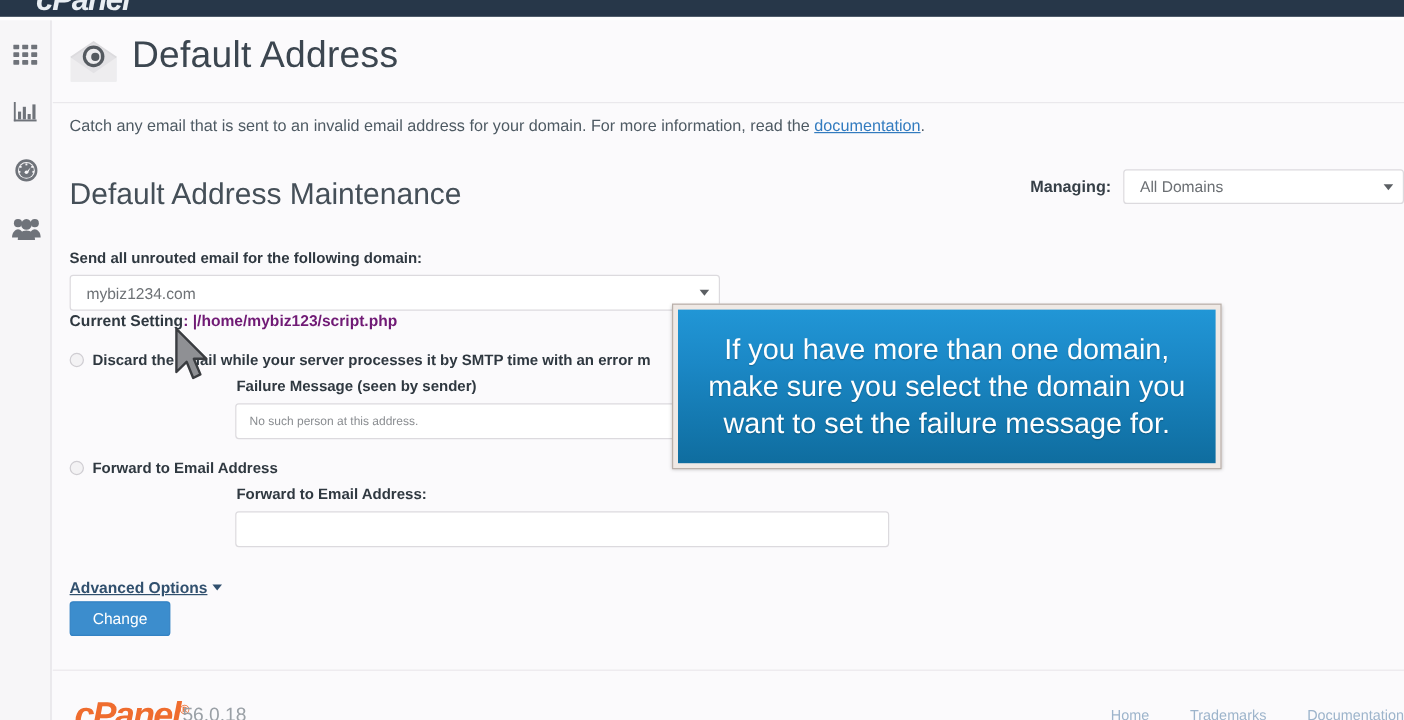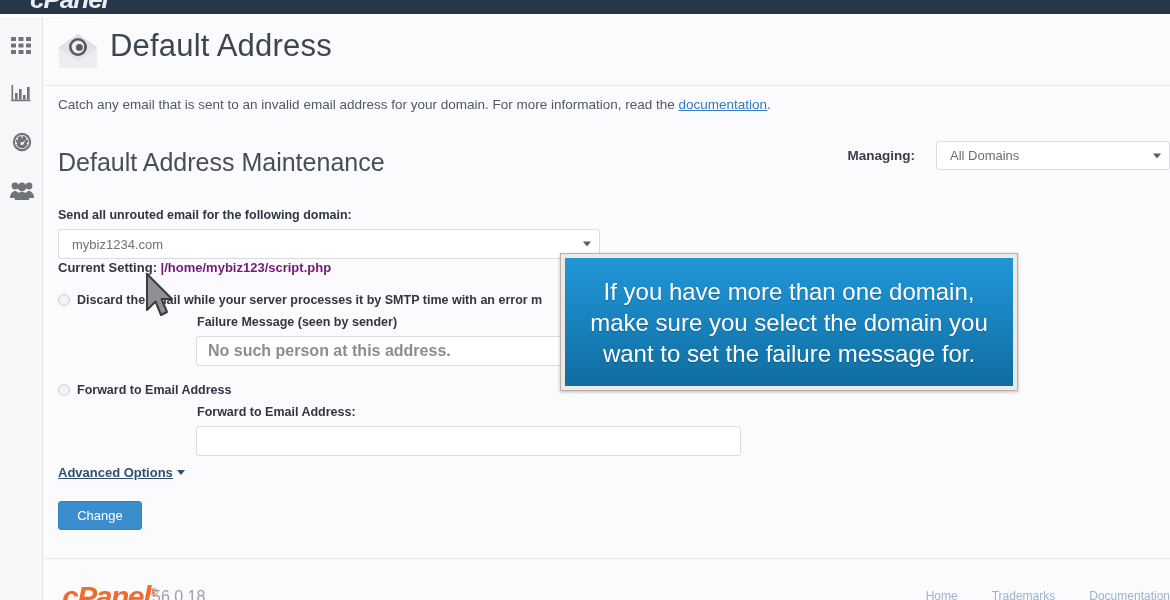--- a/index.html
+++ b/index.html
@@ -108,21 +108,20 @@
     font-weight: 400;
     color: #454f58;
     white-space: nowrap;
   }
 
   .managing-wrap {
     position: absolute;
     right: 0px; top: 124px;
     display: flex;
     align-items: center;
-    gap: 11px;
   }
   .managing-label {
     font-size: 13.5px;
     font-weight: bold;
     color: #363f47;
     margin-right: 10px;
     white-space: nowrap;
   }
   .managing-select {
     width: 234px; height: 29px;
@@ -210,30 +209,29 @@
   .text-input {
     position: absolute;
     background: #ffffff;
     border: 1px solid #dcdade;
     border-radius: 3px;
     display: flex; align-items: center;
   }
   #inp-failure { left: 152px; top: 319px; width: 545px; height: 30px; }
   #inp-forward { left: 152px; top: 409px; width: 545px; height: 30px; }
   .text-input .val {
-    font-size: 16px;
+    font-size: 10px;
     color: #8a8d91;
     padding-left: 11px;
     white-space: nowrap;
-    font-weight: bold;
   }
 
   .adv-options {
     position: absolute;
-    left: 14px; top: 448px;
+    left: 14px; top: 465px;
     font-size: 13px;
     font-weight: bold;
     color: #31506e;
     white-space: nowrap;
   }
   .adv-options .lnk {
     text-decoration: underline;
     cursor: pointer;
   }
   .adv-caret {

